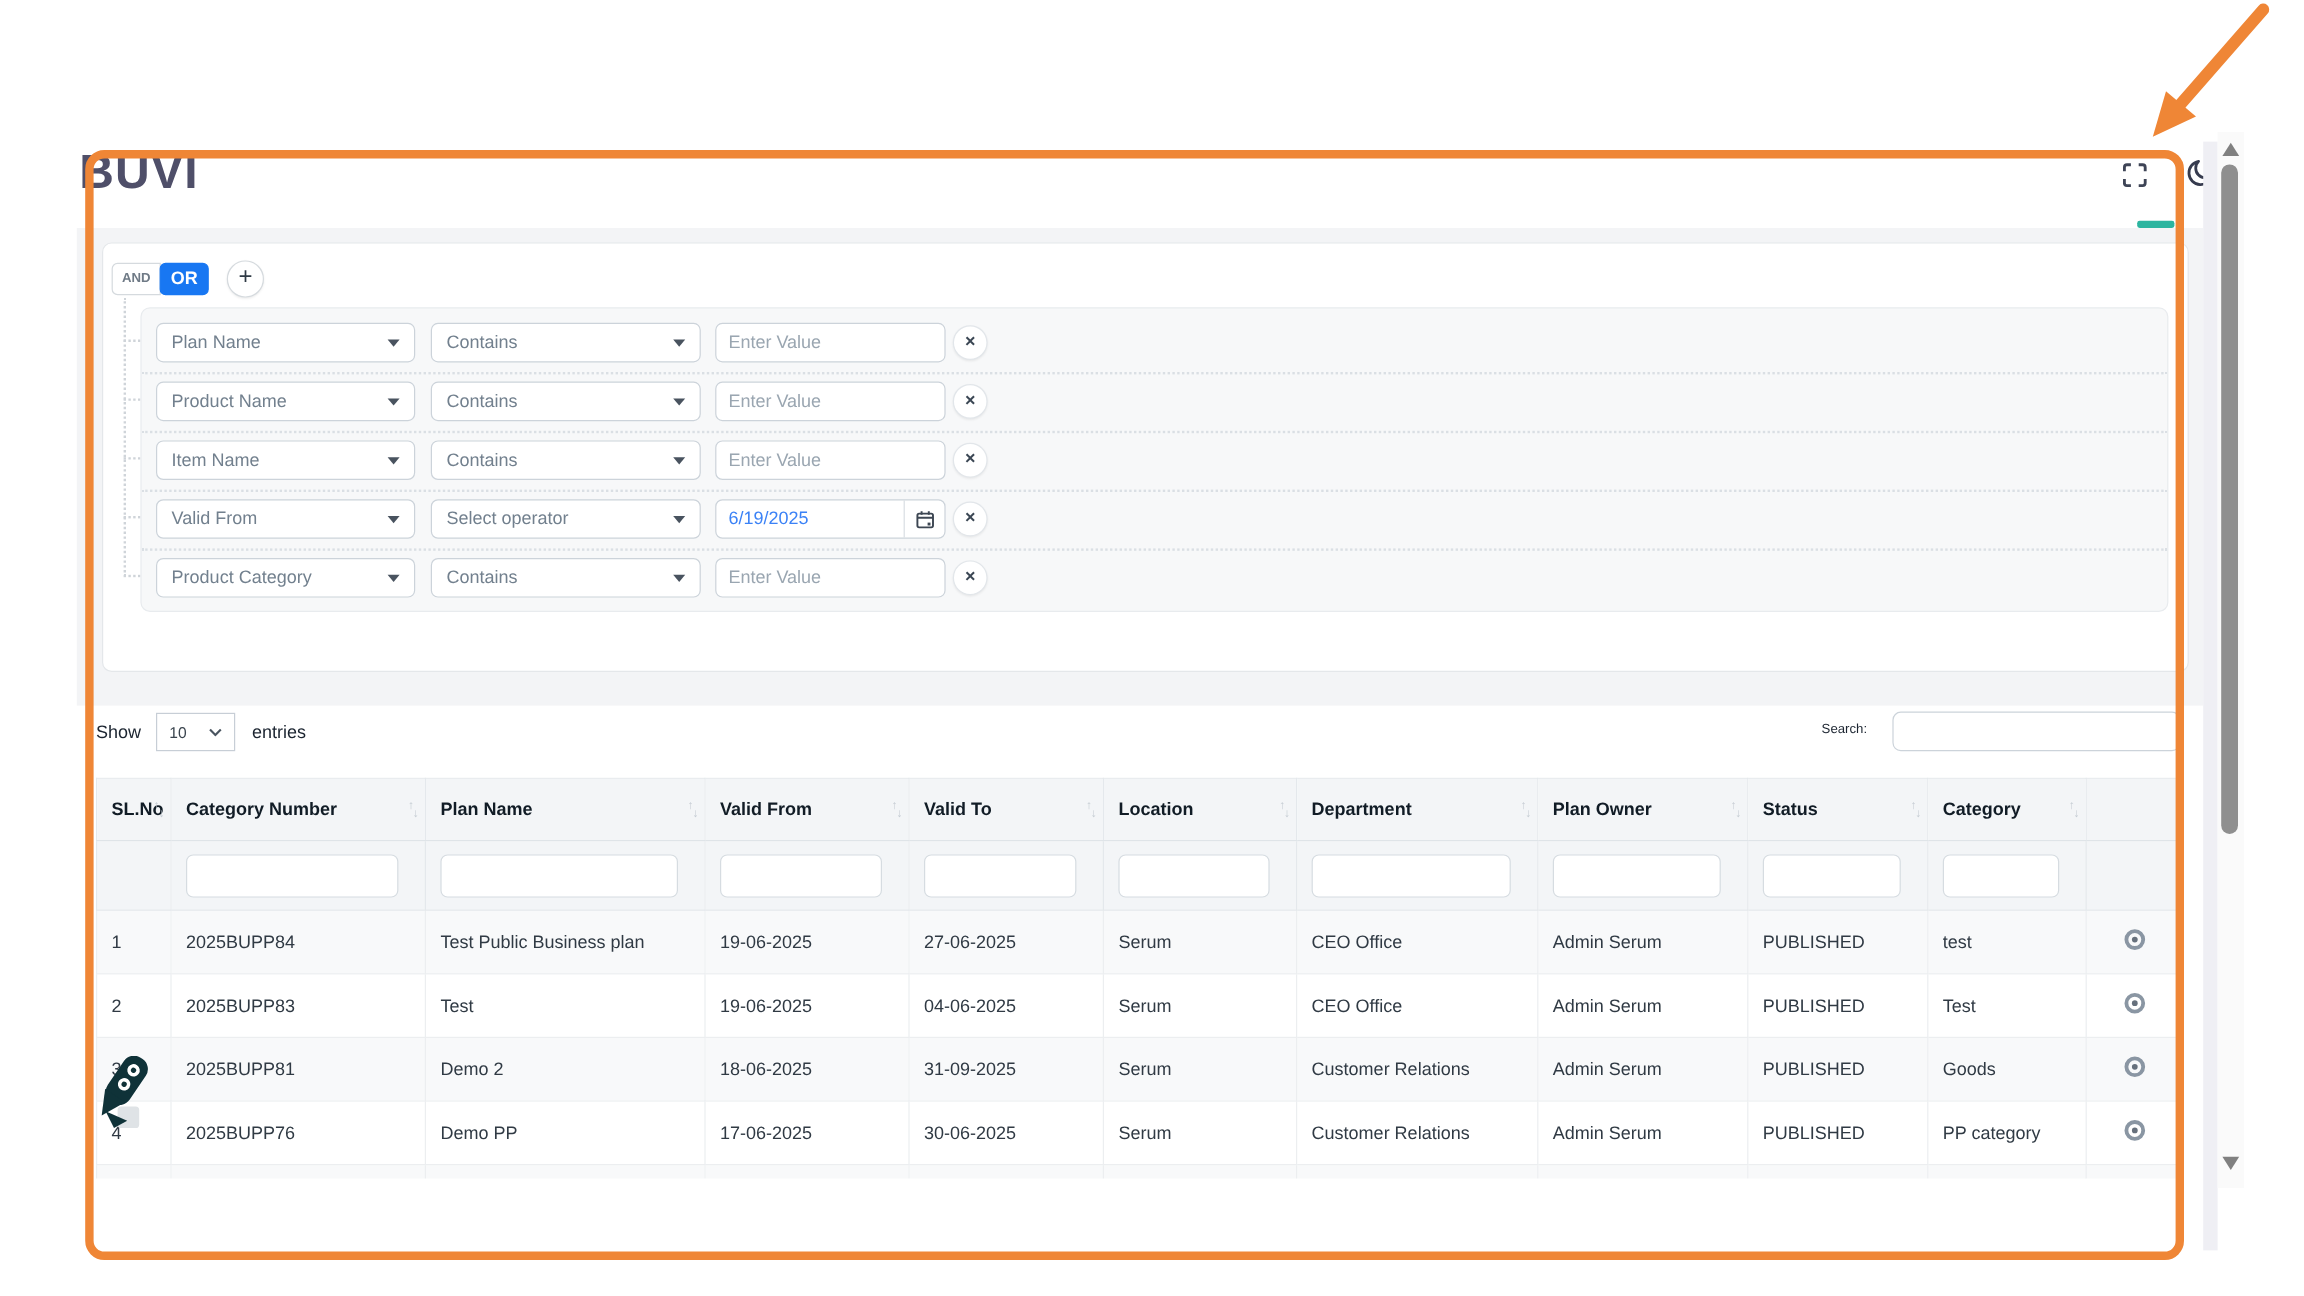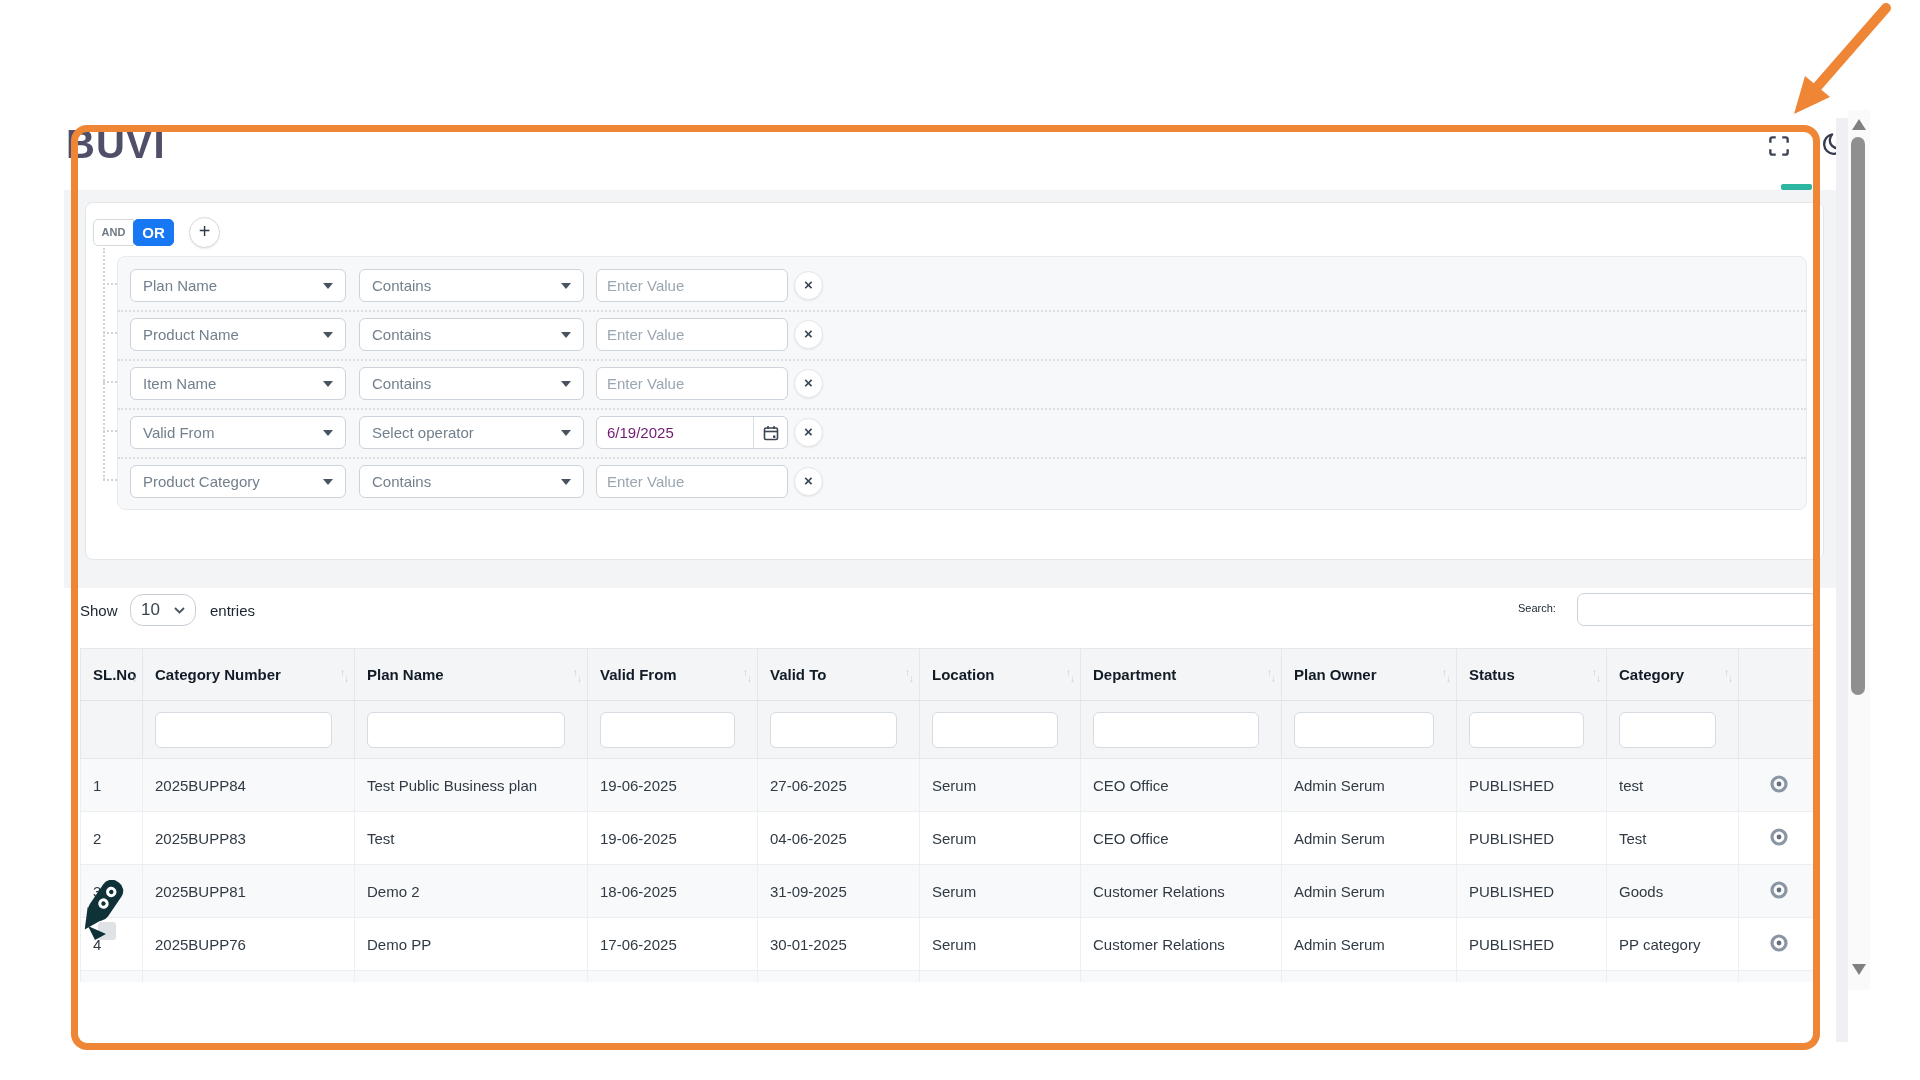--- a/index.html
+++ b/index.html
@@ -41,34 +41,34 @@
     border:1px solid #ccd3da; border-radius:6px; display:flex; align-items:center;
     font-size:15px; color:#72808e; cursor:pointer; }
   .sel { padding:0 12px; justify-content:space-between; }
   .sel.field { left:12px;  width:216px; }
   .sel.op    { left:241px; width:225px; }
   .val       { left:478px; width:192px; padding:0 10px; cursor:text; }
   .val .ph { color:#9aa6b1; }
   .caret { width:0; height:0; border-left:5px solid transparent;
     border-right:5px solid transparent; border-top:6px solid #49535f; margin-left:8px; }
   .date-box { justify-content:space-between; padding:0; }
-  .date-text { padding-left:10px; color:#701a75; }
+  .date-text { padding-left:10px; color:#3b82f6; }
   .cal-wrap { width:34px; height:100%; border-left:1px solid #d9dee3;
     display:flex; align-items:center; justify-content:center; cursor:pointer; }
   .x-btn { position:absolute; left:676px; top:2px; width:29px; height:29px;
     background:#ffffff; border:1px solid #e2e6ea; border-radius:50%;
     font-size:15px; font-weight:700; color:#3b4754; text-align:center; line-height:26px;
     box-shadow:0 1px 2px rgba(0,0,0,.07); cursor:pointer; }
 
   
   .show-label { position:absolute; left:80px; top:602px; font-size:15px; color:#1b2430; }
   .page-select { position:absolute; left:130px; top:594px; width:66px; height:32px;
-    background:#fff; border:1px solid #c7ced6; border-radius:13px; display:flex;
+    background:#fff; border:1px solid #c7ced6; border-radius:0; display:flex;
     align-items:center; justify-content:space-between; padding:0 10px;
-    font-size:17px; color:#3a444e; cursor:pointer; }
+    font-size:13px; color:#3a444e; cursor:pointer; }
   .entries-label { position:absolute; left:210px; top:602px; font-size:15px; color:#1b2430; }
   .search-label { position:absolute; left:1518px; top:602px; font-size:11px; color:#1b2430; }
   .search-input { position:absolute; left:1577px; top:593px; width:240px; height:33px;
     background:#fff; border:1px solid #ccd3da; border-radius:7px; padding:0 10px;
     font-size:14px; color:#333; outline:none; }
 
   
   .table-wrap { position:absolute; left:80px; top:648px; width:1740px; height:334px; overflow:hidden; }
   table { border-collapse:collapse; table-layout:fixed; width:1740px;
     border-left:1px solid #e8ebee; border-right:3px solid #4d7c0f; }
@@ -339,21 +339,21 @@
         <td class="eye-cell"><svg width="20" height="20" viewBox="0 0 20 20">
                 <circle cx="10" cy="10" r="7" fill="none" stroke="#8a96a3" stroke-width="3.2"></circle>
                 <circle cx="10" cy="10" r="2.4" fill="#66707c"></circle>
               </svg></td>
       </tr>
       <tr class="data-row">
         <td>4</td>
         <td>2025BUPP76</td>
         <td>Demo PP</td>
         <td>17-06-2025</td>
-        <td>30-01-2025</td>
+        <td>30-06-2025</td>
         <td>Serum</td>
         <td>Customer Relations</td>
         <td>Admin Serum</td>
         <td>PUBLISHED</td>
         <td>PP category</td>
         <td class="eye-cell"><svg width="20" height="20" viewBox="0 0 20 20">
                 <circle cx="10" cy="10" r="7" fill="none" stroke="#8a96a3" stroke-width="3.2"></circle>
                 <circle cx="10" cy="10" r="2.4" fill="#66707c"></circle>
               </svg></td>
       </tr>

